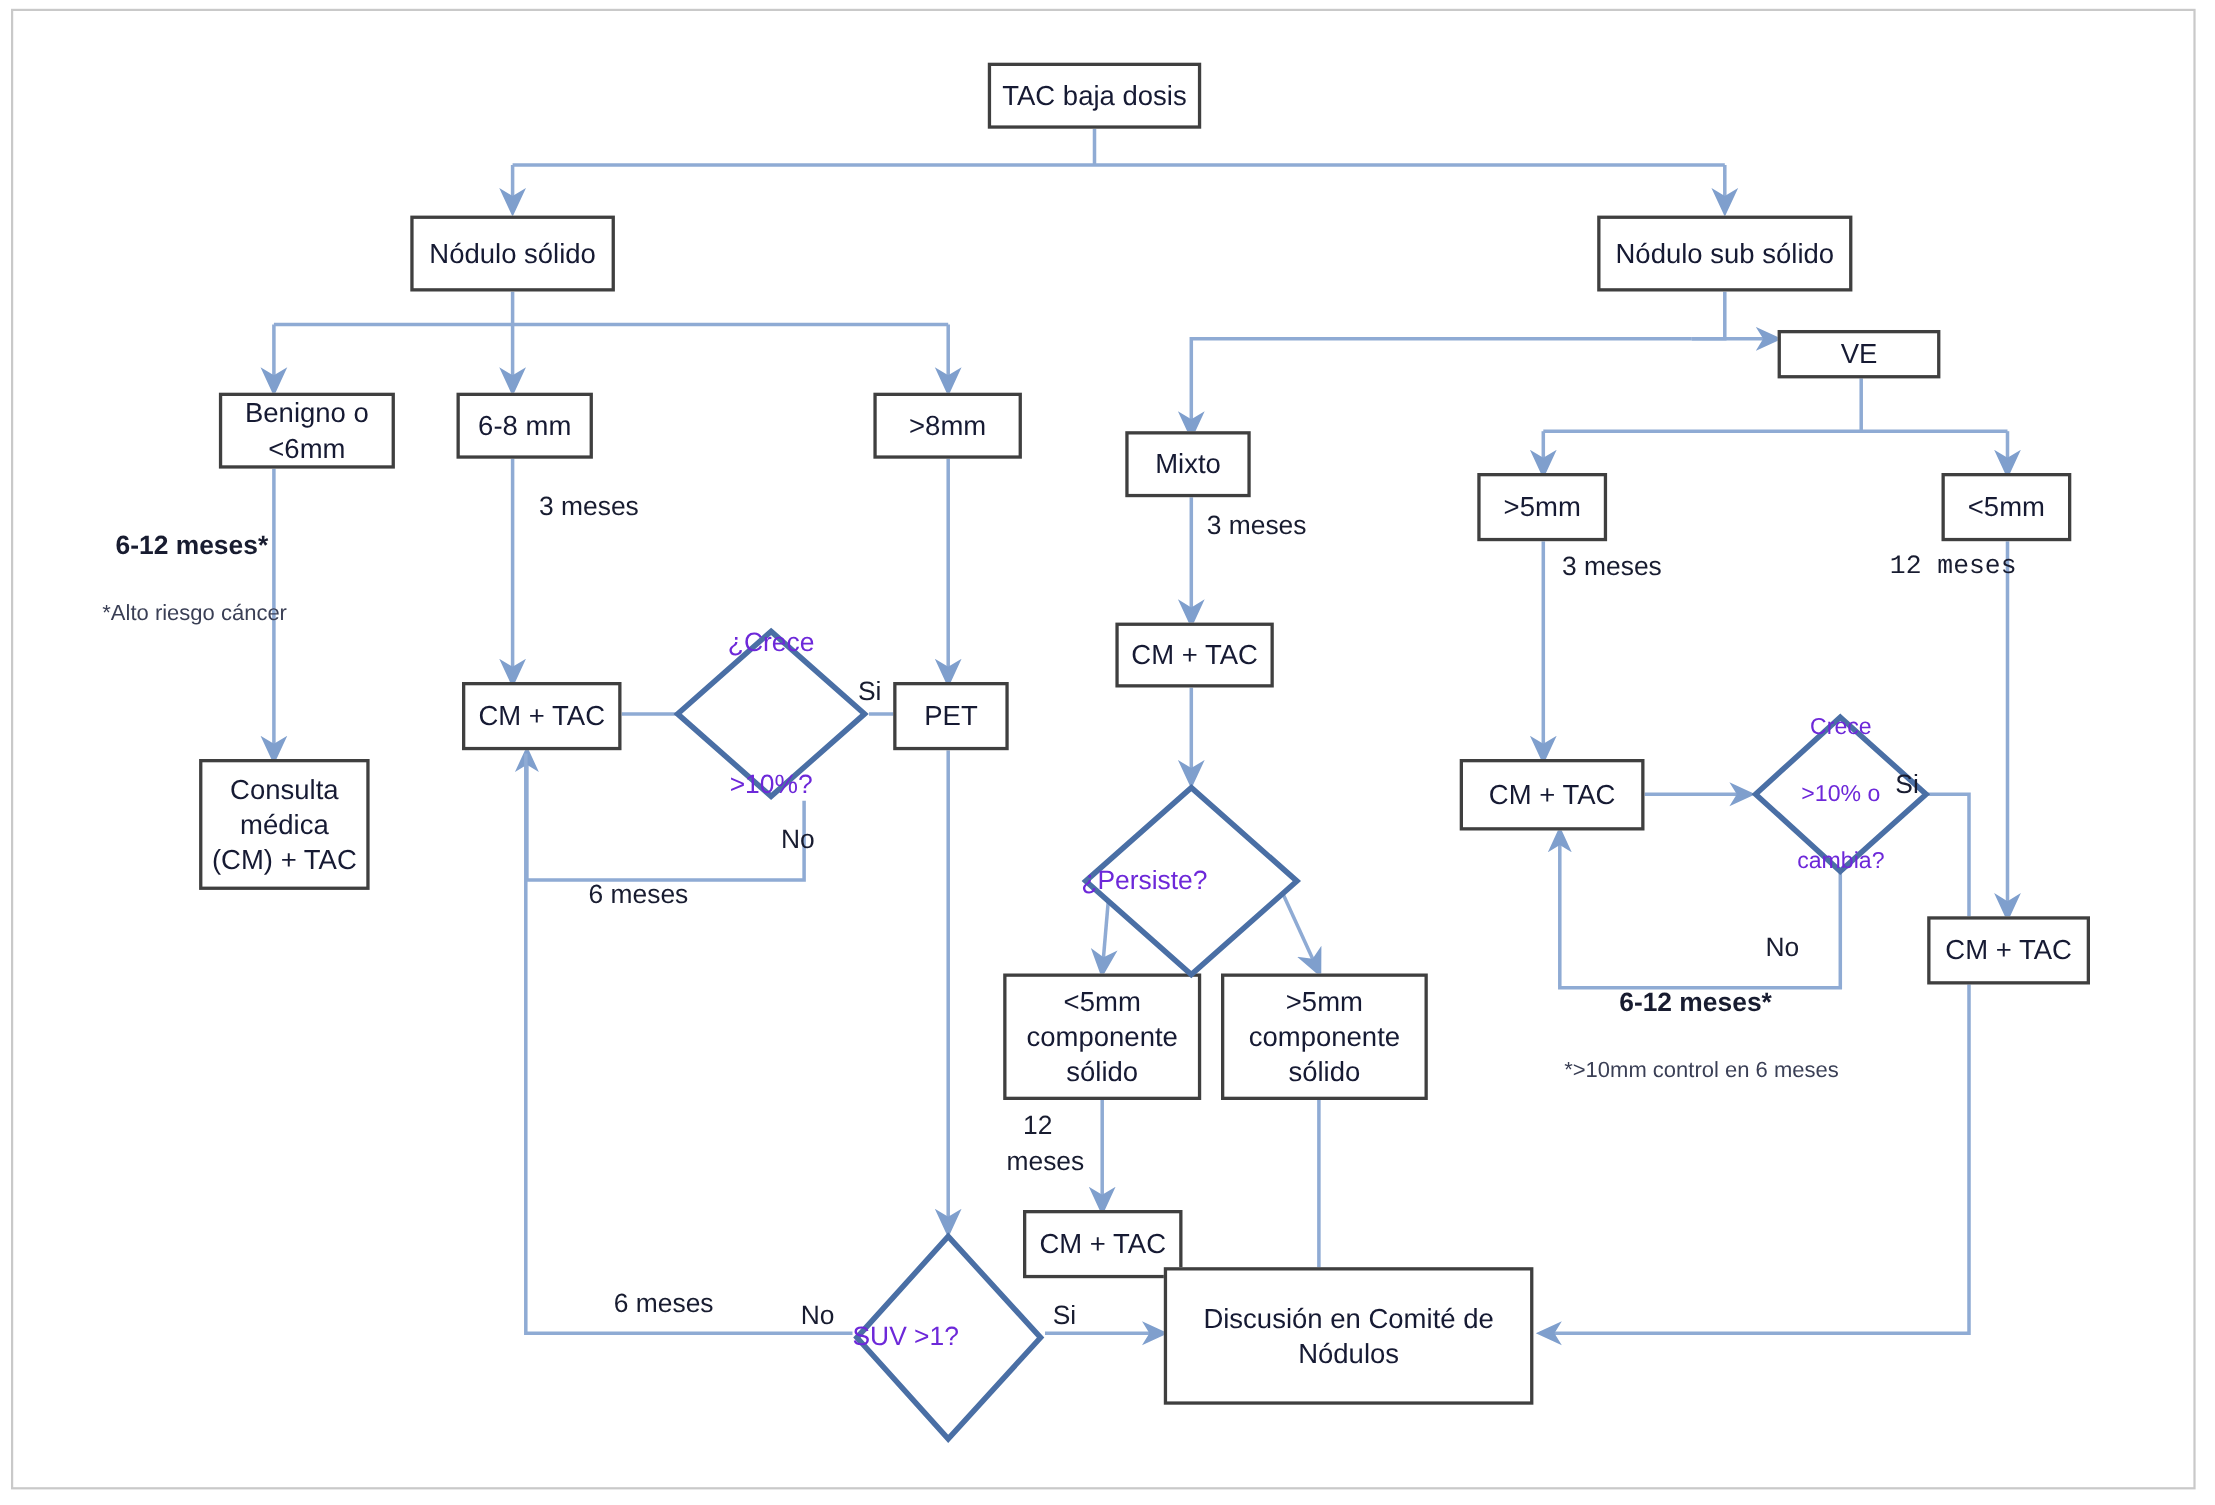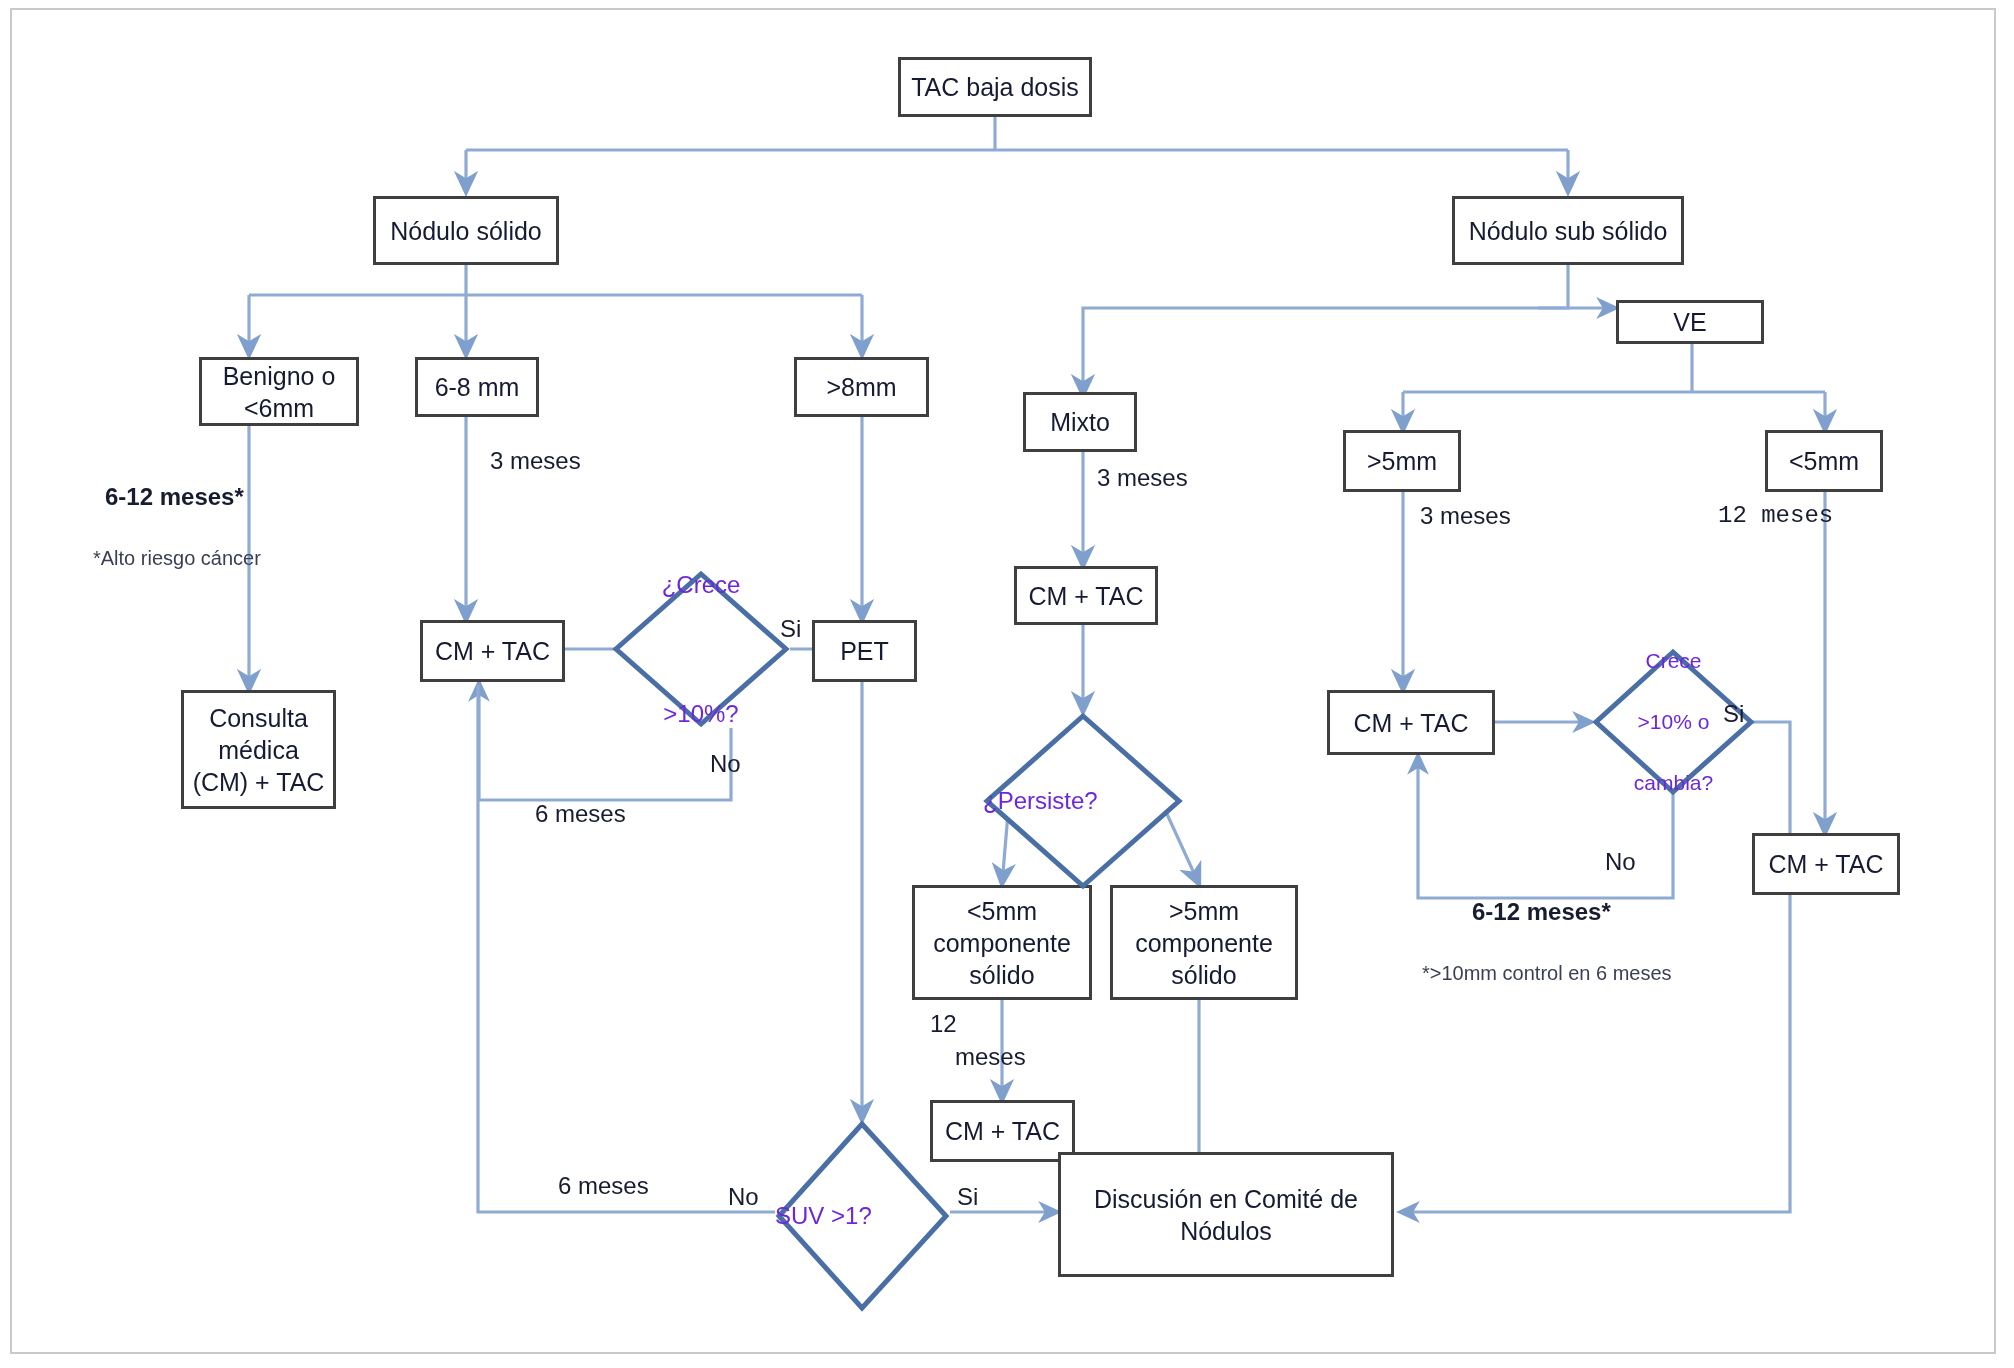--- a/index.html
+++ b/index.html
@@ -300,21 +300,21 @@
   <div class="edgelabel" style="left:780px; top:615px;">Si</div>
 
   <div class="edgelabel" style="left:710px; top:750px;">No</div>
 
   <div class="edgelabel" style="left:535px; top:800px;">6 meses</div>
 
   <div class="edgelabel" style="left:1097px; top:464px;">3 meses</div>
 
   <div class="edgelabel" style="left:930px; top:1010px;">12</div>
 
-  <div class="edgelabel" style="left:915px; top:1043px;margin-left:40px;">meses</div>
+  <div class="edgelabel" style="left:915px; top:1043px;">meses</div>
 
   <div class="edgelabel" style="left:1420px; top:502px;">3 meses</div>
 
   <div class="edgelabel" style="left:1718px; top:502px;font-family:Liberation Mono, monospace;">12 meses</div>
 
   <div class="edgelabel" style="left:1723px; top:700px;">Si</div>
 
   <div class="edgelabel" style="left:1605px; top:848px;">No</div>
 
   <div class="edgelabel" style="left:1472px; top:898px; font-weight:bold;">6-12 meses*</div>

